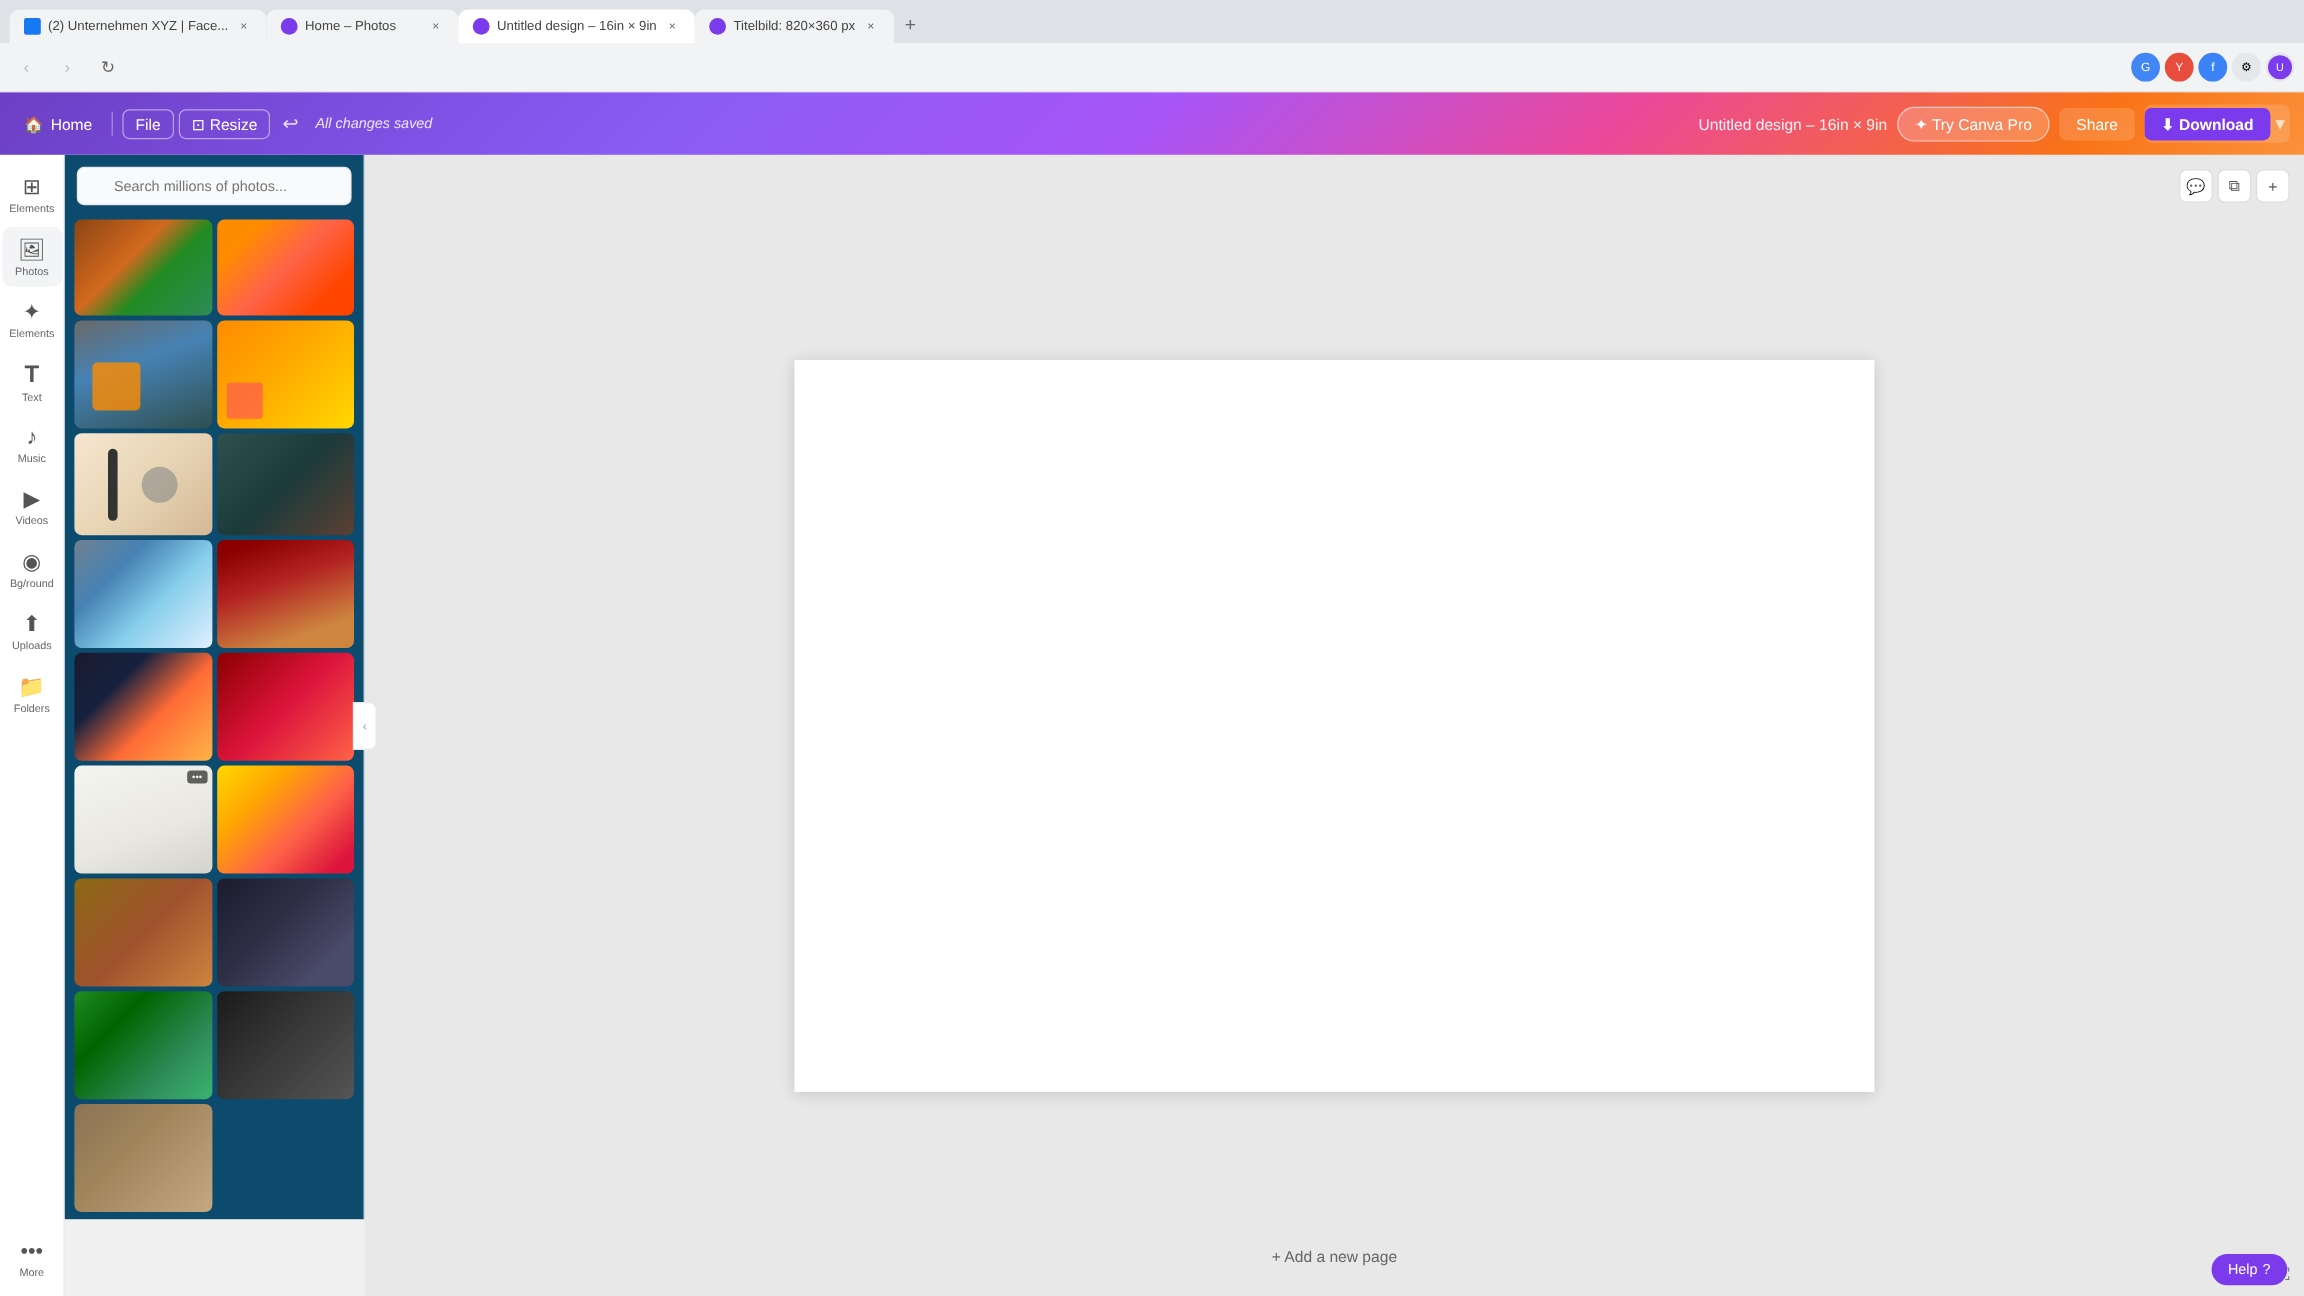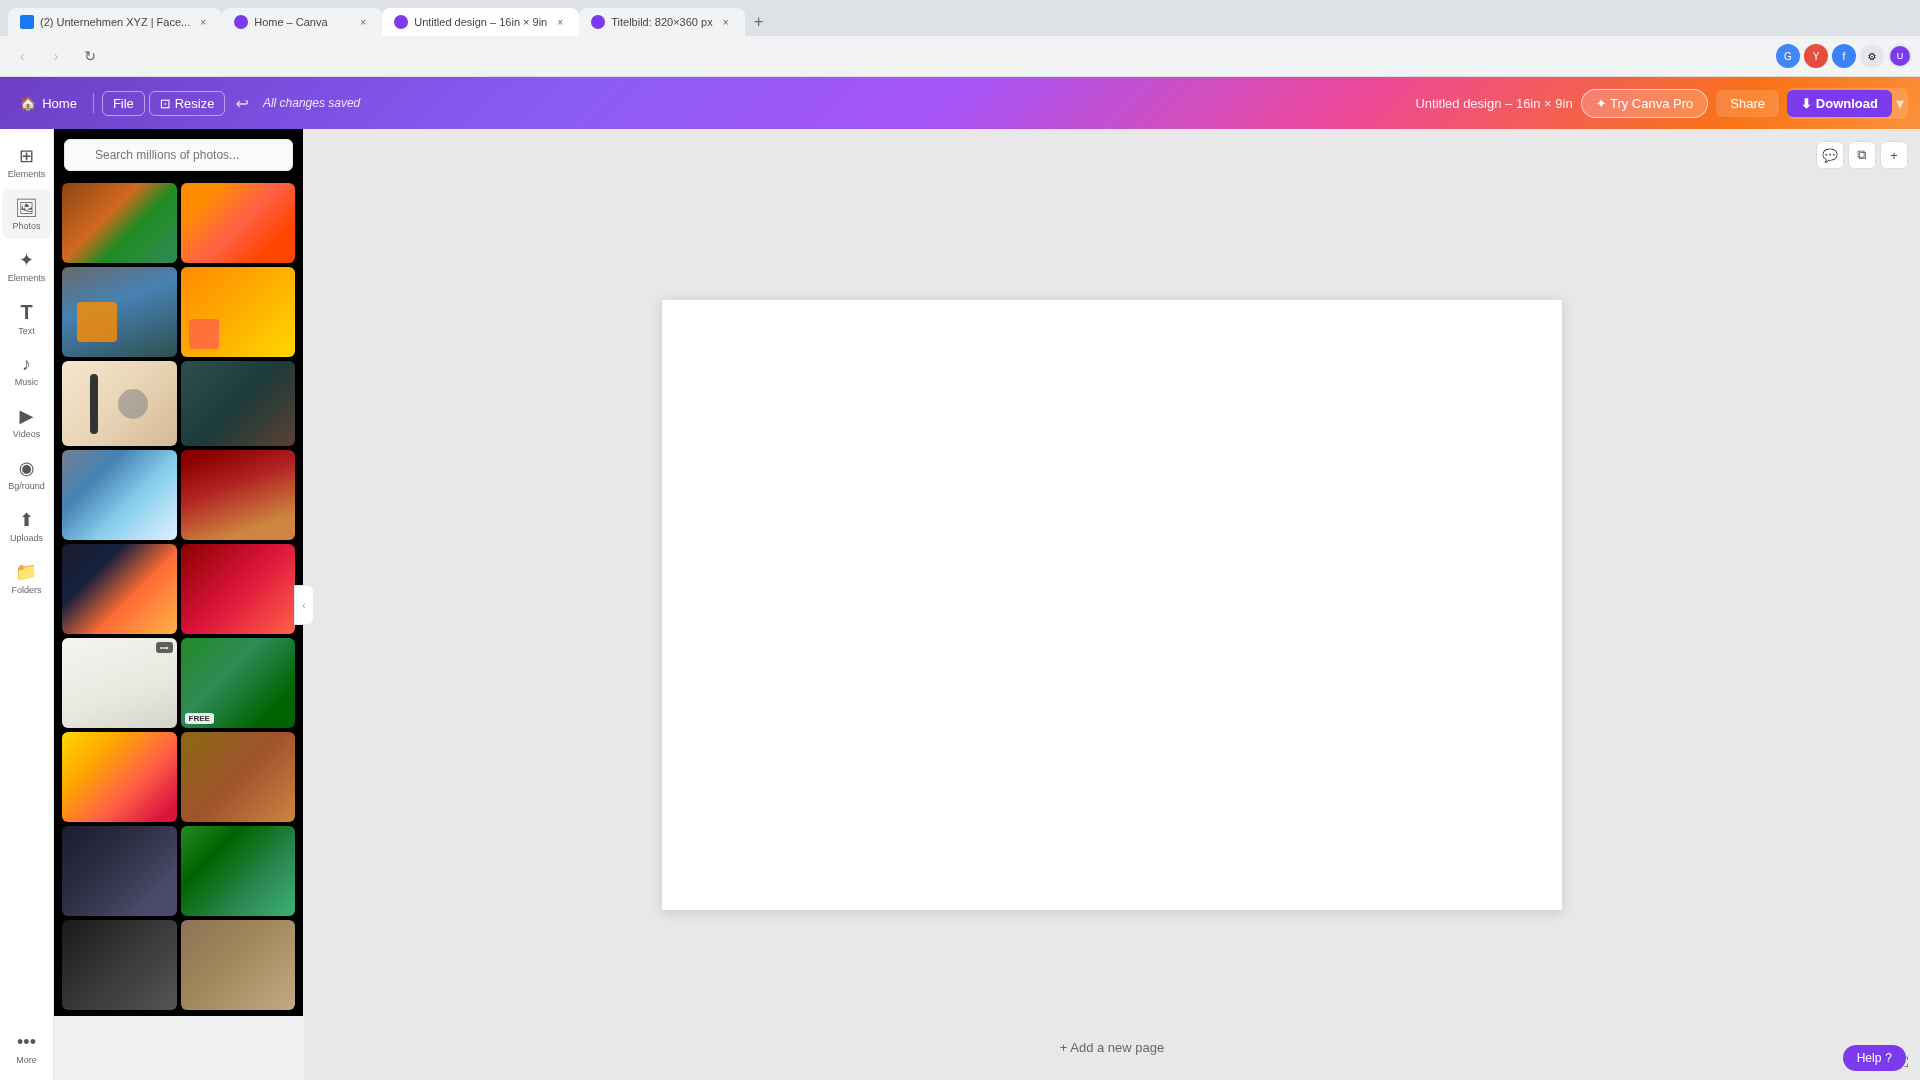--- a/index.html
+++ b/index.html
@@ -42,21 +42,21 @@
     
     .main-area { display: flex; flex: 1; overflow: hidden; }
 
     
     .left-sidebar { width: 54px; background: #fff; border-right: 1px solid #e5e7eb; display: flex; flex-direction: column; align-items: center; padding: 8px 0; gap: 2px; flex-shrink: 0; }
     .sidebar-item { display: flex; flex-direction: column; align-items: center; justify-content: center; width: 50px; height: 50px; border-radius: 8px; cursor: pointer; color: #555; font-size: 9px; gap: 2px; }
     .sidebar-item .icon-area { font-size: 18px; }
     .sidebar-item .label { font-size: 9px; color: #666; }
 
     
-    .photos-panel { width: 250px; background: #000000; border-right: 1px solid #e5e7eb; display: flex; flex-direction: column; overflow: hidden; flex-shrink: 0; }
+    .photos-panel { width: 250px; background: #0c4a6e; border-right: 1px solid #e5e7eb; display: flex; flex-direction: column; overflow: hidden; flex-shrink: 0; }
     .search-bar { padding: 10px 10px 6px; }
     .search-input { width: 100%; height: 32px; border: 1px solid #e5e7eb; border-radius: 6px; padding: 0 10px 0 30px; font-size: 12px; color: #666; background: #f9fafb; position: relative; }
     .search-wrapper { position: relative; }
     .search-icon { position: absolute; left: 10px; top: 50%; transform: translateY(-50%); color: #999; font-size: 12px; pointer-events: none; }
     .photos-grid { flex: 1; overflow-y: auto; padding: 6px 8px; display: grid; grid-template-columns: 1fr 1fr; gap: 4px; }
     .photos-grid::-webkit-scrollbar { width: 4px; }
     .photos-grid::-webkit-scrollbar-thumb { background: #ddd; border-radius: 2px; }
 
     
     .photo-placeholder { width: 100%; border-radius: 6px; cursor: pointer; overflow: hidden; position: relative; }
@@ -107,21 +107,21 @@
 
 <div class="browser-chrome">
   <div class="browser-tabs">
     <div class="browser-tab">
       <div class="tab-favicon" style="background:#1877f2;"></div>
       <span class="tab-title">(2) Unternehmen XYZ | Face...</span>
       <span class="tab-close">×</span>
     </div>
     <div class="browser-tab">
       <div class="tab-favicon" style="background:#7c3aed; border-radius:50%;"></div>
-      <span class="tab-title">Home – Canva</span>
+      <span class="tab-title">Home – Photos</span>
       <span class="tab-close">×</span>
     </div>
     <div class="browser-tab active">
       <div class="tab-favicon" style="background:#7c3aed; border-radius:50%;"></div>
       <span class="tab-title">Untitled design – 16in × 9in</span>
       <span class="tab-close">×</span>
     </div>
     <div class="browser-tab">
       <div class="tab-favicon" style="background:#7c3aed; border-radius:50%;"></div>
       <span class="tab-title">Titelbild: 820×360 px</span>
@@ -257,24 +257,20 @@
 
           <div class="photo-placeholder p7"></div>
           <div class="photo-placeholder p8"></div>
 
           <div class="photo-placeholder p9"></div>
           <div class="photo-placeholder p10"></div>
 
           <div class="photo-placeholder p11" style="position:relative;">
             <div class="pro-badge">•••</div>
           </div>
-          <div class="photo-placeholder p14">
-            <div style="height:90px;"></div>
-            <div class="free-badge">FREE</div>
-          </div>
 
           <div class="photo-placeholder p15"></div>
           <div class="photo-placeholder p15b"></div>
 
           <div class="photo-placeholder p16"></div>
           <div class="photo-placeholder p17"></div>
 
           <div class="photo-placeholder" style="background:linear-gradient(135deg,#1a1a1a 0%,#333 40%,#555 100%);height:90px;border-radius:6px;cursor:pointer;"></div>
           <div class="photo-placeholder" style="background:linear-gradient(135deg,#8B7355 0%,#A0855B 40%,#C4A882 100%);height:90px;border-radius:6px;cursor:pointer;"></div>
         </div>

